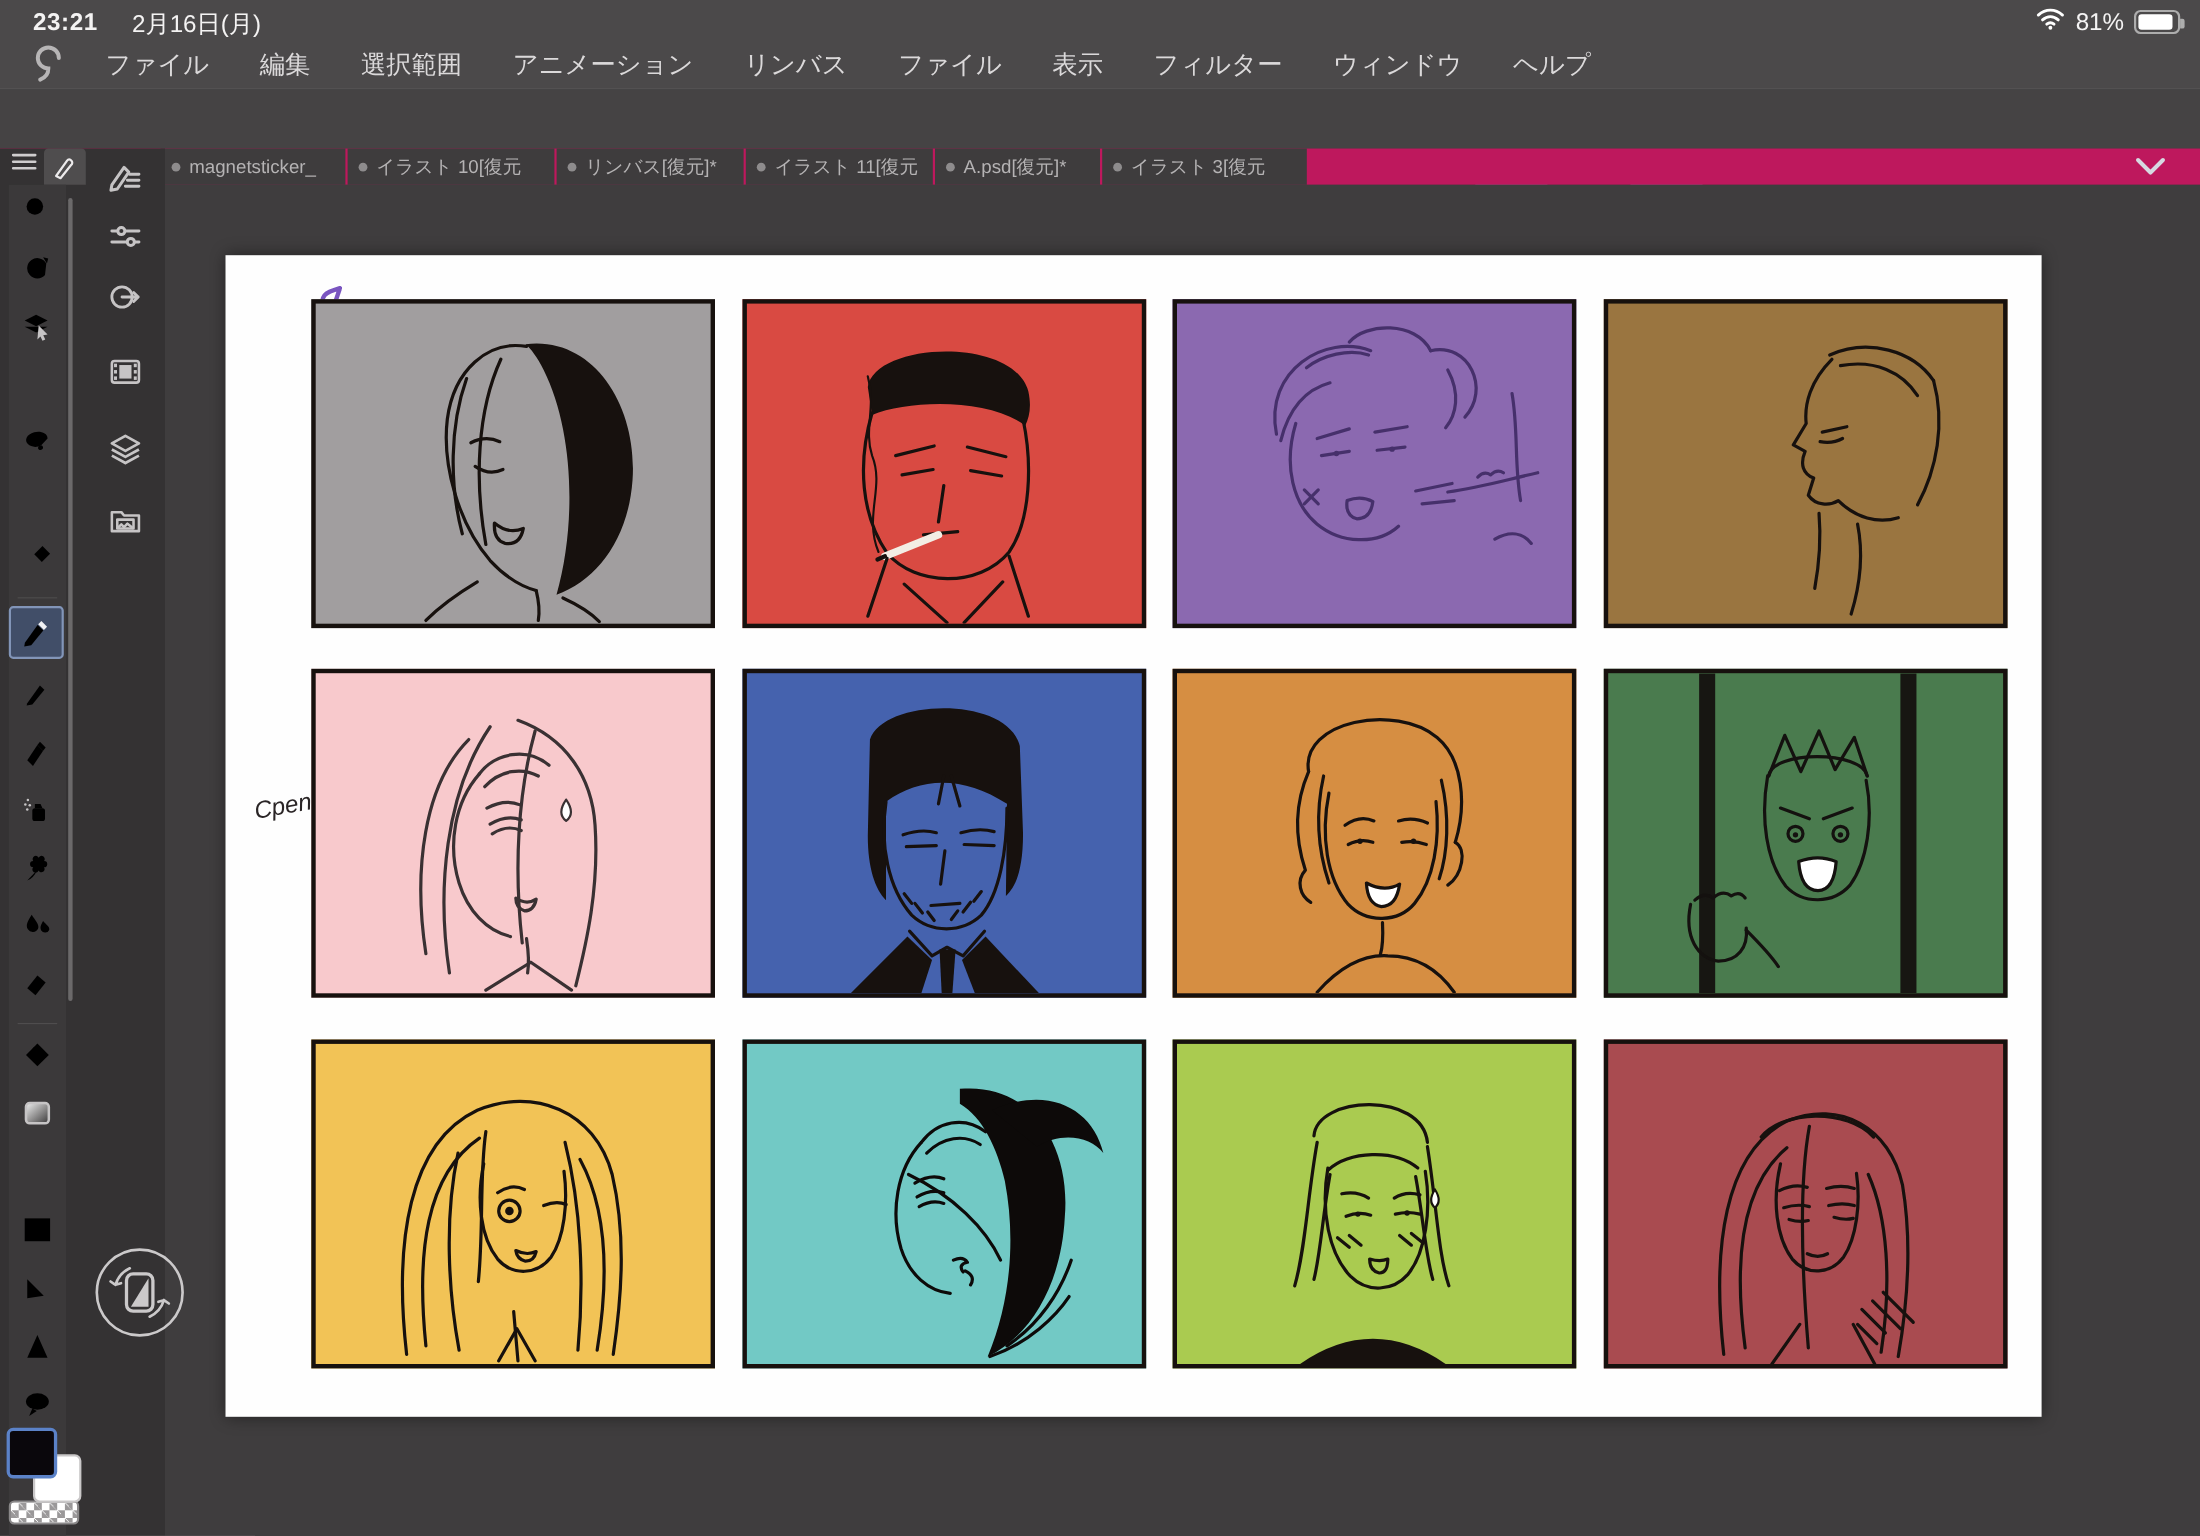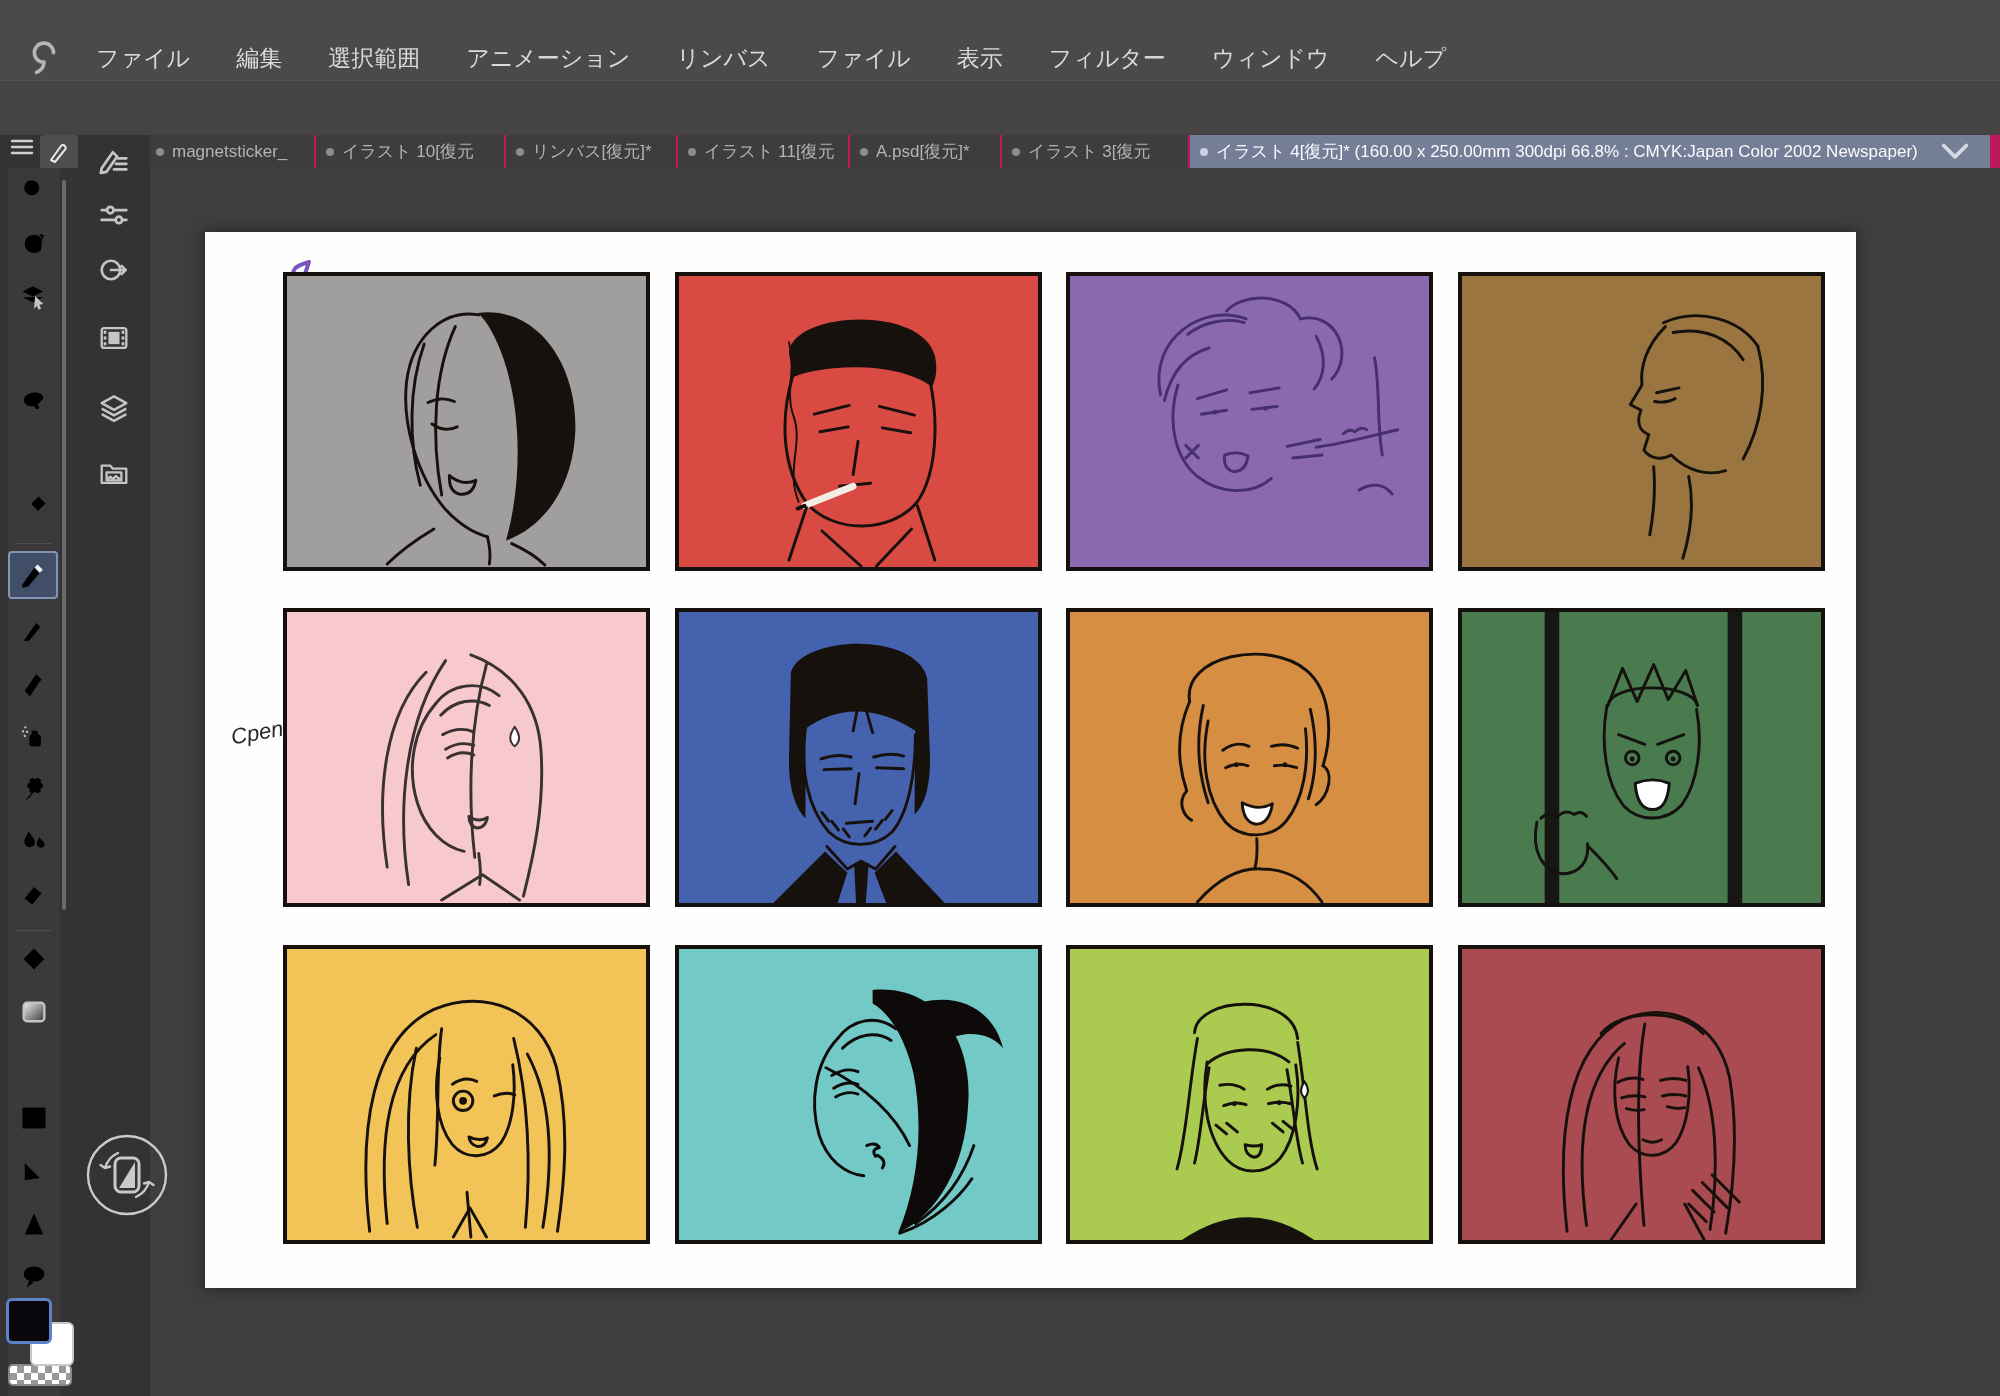--- a/index.html
+++ b/index.html
@@ -70,20 +70,37 @@
   .panel svg { width:100%; height:100%; display:block; }
   .sk * { stroke:currentColor; stroke-width:3; fill:none; stroke-linecap:round; stroke-linejoin:round; }
   .note-1cm { position:absolute; left:104px; top:56px; color:#7a55c0; font-size:26px; font-style:italic; transform:rotate(-4deg); }
   .bracket { position:absolute; left:78px; top:26px; width:34px; height:84px; color:#7a55c0; }
   .note-cpen { position:absolute; left:26px; top:488px; color:#2a2526; font-size:22px; font-style:italic; transform:rotate(-10deg); }
 </style>
 </head>
 <body>
 
 <div class="topbar">
+  <div class="statusrow">
+    <span class="time">23:21</span>
+    <span class="date">2月16日(月)</span>
+    <div class="statright">
+      <span><svg width="28" height="22" viewBox="0 0 24 20" fill="none" stroke="#fff" stroke-width="2.4" stroke-linecap="round">
+            <path d="M2,7 C8,1.5 16,1.5 22,7"></path>
+            <path d="M5.5,11 C9.5,7.5 14.5,7.5 18.5,11"></path>
+            <path d="M9,14.5 C10.8,13 13.2,13 15,14.5"></path>
+            <circle cx="12" cy="17.5" r="1.6" fill="#fff" stroke="none"></circle>
+          </svg></span>
+      <span class="battpct">81%</span>
+      <span class="batt">
+          <span class="lvl"></span>
+          <span class="nub"></span>
+        </span>
+    </div>
+  </div>
   <div class="menurow">
     <span class="applogo">
       <svg viewBox="0 0 32 32" fill="none" stroke="currentColor" stroke-width="3.4" stroke-linecap="round">
           <path d="M24,11 a9,9 0 1,0 -9,9 C15,25 12,28 8,29.5"></path>
         </svg>
     </span>
     <ul class="menu">
       <li>ファイル</li>
       <li>編集</li>
       <li>選択範囲</li>
@@ -302,24 +319,20 @@
         <span>イラスト 11[復元</span>
       </div>
     <div class="tab" style="width:150px">
         <span class="dot"></span>
         <span>A.psd[復元]*</span>
       </div>
     <div class="tab" style="width:186px">
         <span class="dot"></span>
         <span>イラスト 3[復元</span>
       </div>
-    <div class="tab active" style="width:800px">
-        <span class="dot"></span>
-        <span>イラスト 4[復元]* (160.00 x 250.00mm 300dpi 66.8% : CMYK:Japan Color 2002 Newspaper)</span>
-      </div>
   </div>
   <span class="tabchev">
     <svg viewBox="0 0 24 20" stroke="currentColor" stroke-width="2.6" fill="none" stroke-linecap="round" stroke-linejoin="round">
         <path d="M4,6 l8,8 8,-8"></path>
       </svg></span>
 </div>
 
 <div class="sidebar">
   <span class="sbhead-burger">
     <svg viewBox="0 0 24 18" stroke="currentColor" stroke-width="2.4" fill="none" stroke-linecap="round">

